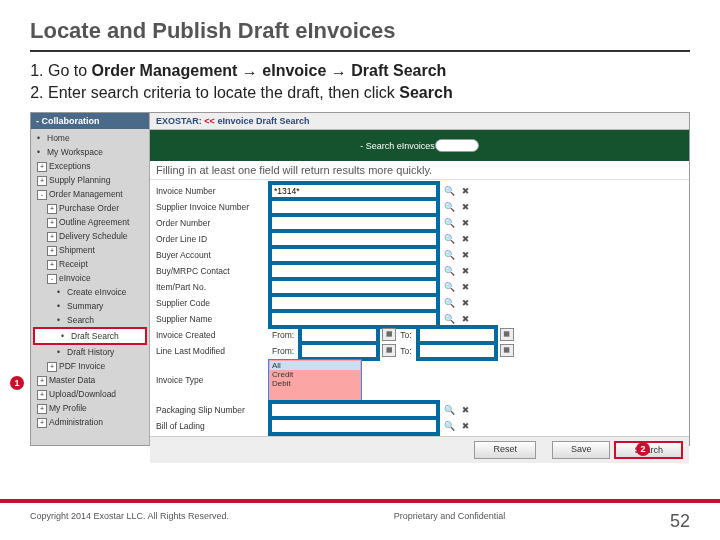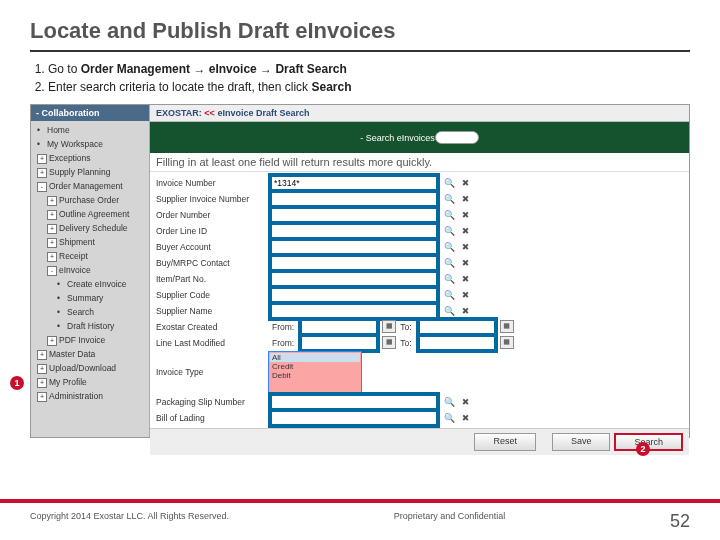--- a/index.html
+++ b/index.html
@@ -1,19 +1,19 @@
 <!DOCTYPE html>
 <html><head>
 <meta charset="utf-8">
 <style>
 body{margin:0;padding:0;font-family:Arial,sans-serif;background:#fff;width:720px;height:540px;overflow:hidden;font-size:10px}
 .slide{padding:18px 30px 0 30px;position:relative;height:522px}
 .title{font-size:22px;font-weight:bold;color:#555;margin:0 0 6px 0}
 .hr-line{border:none;border-top:2px solid #333;margin:0 0 10px 0}
-.steps{list-style:decimal;margin:8px 0 10px 18px;padding:0;font-size:12px;color:#222}
+.steps{list-style:decimal;margin:8px 0 10px 18px;padding:0;font-size:16px;color:#222}
 .steps li{margin:4px 0}
 .bold{font-weight:bold}
 .arrow{font-weight:bold}
 .callout{position:absolute;width:14px;height:14px;border-radius:50%;background:#c8102e;color:#fff;font-size:9px;font-weight:bold;display:flex;align-items:center;justify-content:center;z-index:10}
 .callout1{left:10px;top:376px}
 .callout2{left:636px;top:442px}
 .app{display:flex;border:1px solid #999;margin-top:4px;height:332px;font-size:8.5px;color:#333;position:relative;background:#fff}
 .sidebar{width:118px;background:#d5d5d5;border-right:1px solid #aaa;display:flex;flex-direction:column}
 .side-header{background:#4a6a8a;color:#fff;padding:3px 5px;font-size:9px;font-weight:bold}
 .side-scroll{overflow:hidden;flex:1}
@@ -84,20 +84,21 @@
             <li><span class="exp">-</span><span>Order Management</span></li>
             <li class="lvl1"><span class="exp">+</span><span>Purchase Order</span></li>
             <li class="lvl1"><span class="exp">+</span><span>Outline Agreement</span></li>
             <li class="lvl1"><span class="exp">+</span><span>Delivery Schedule</span></li>
             <li class="lvl1"><span class="exp">+</span><span>Shipment</span></li>
             <li class="lvl1"><span class="exp">+</span><span>Receipt</span></li>
             <li class="lvl1"><span class="exp">-</span><span>eInvoice</span></li>
             <li class="lvl2"><span class="dot">•</span><span>Create eInvoice</span></li>
             <li class="lvl2"><span class="dot">•</span><span>Summary</span></li>
             <li class="lvl2"><span class="dot">•</span><span>Search</span></li>
+            <li class="lvl2 hilite"><span class="dot">•</span><span>Draft Search</span></li>
             <li class="lvl2"><span class="dot">•</span><span>Draft History</span></li>
             <li class="lvl1"><span class="exp">+</span><span>PDF Invoice</span></li>
             <li><span class="exp">+</span><span>Master Data</span></li>
             <li><span class="exp">+</span><span>Upload/Download</span></li>
             <li><span class="exp">+</span><span>My Profile</span></li>
             <li><span class="exp">+</span><span>Administration</span></li>
           </ul>
       </div>
     </div>
     <div class="main">
@@ -151,21 +152,21 @@
             <div class="lbl">Supplier Code</div>
             <input class="inp" style="">
             <span class="icons">🔍 ✖</span>
           </div>
           <div class="row">
             <div class="lbl">Supplier Name</div>
             <input class="inp" style="">
             <span class="icons">🔍 ✖</span>
           </div>
           <div class="row">
-            <div class="lbl">Exostar Created</div>
+            <div class="lbl">Invoice Created</div>
             <span class="to">From:</span>
             <input class="inp sm" style="">
             <span class="cal">▦</span>
             <span class="to">To:</span>
             <input class="inp sm" style="">
             <span class="cal">▦</span>
           </div>
           <div class="row">
             <div class="lbl">Line Last Modified</div>
             <span class="to">From:</span>

